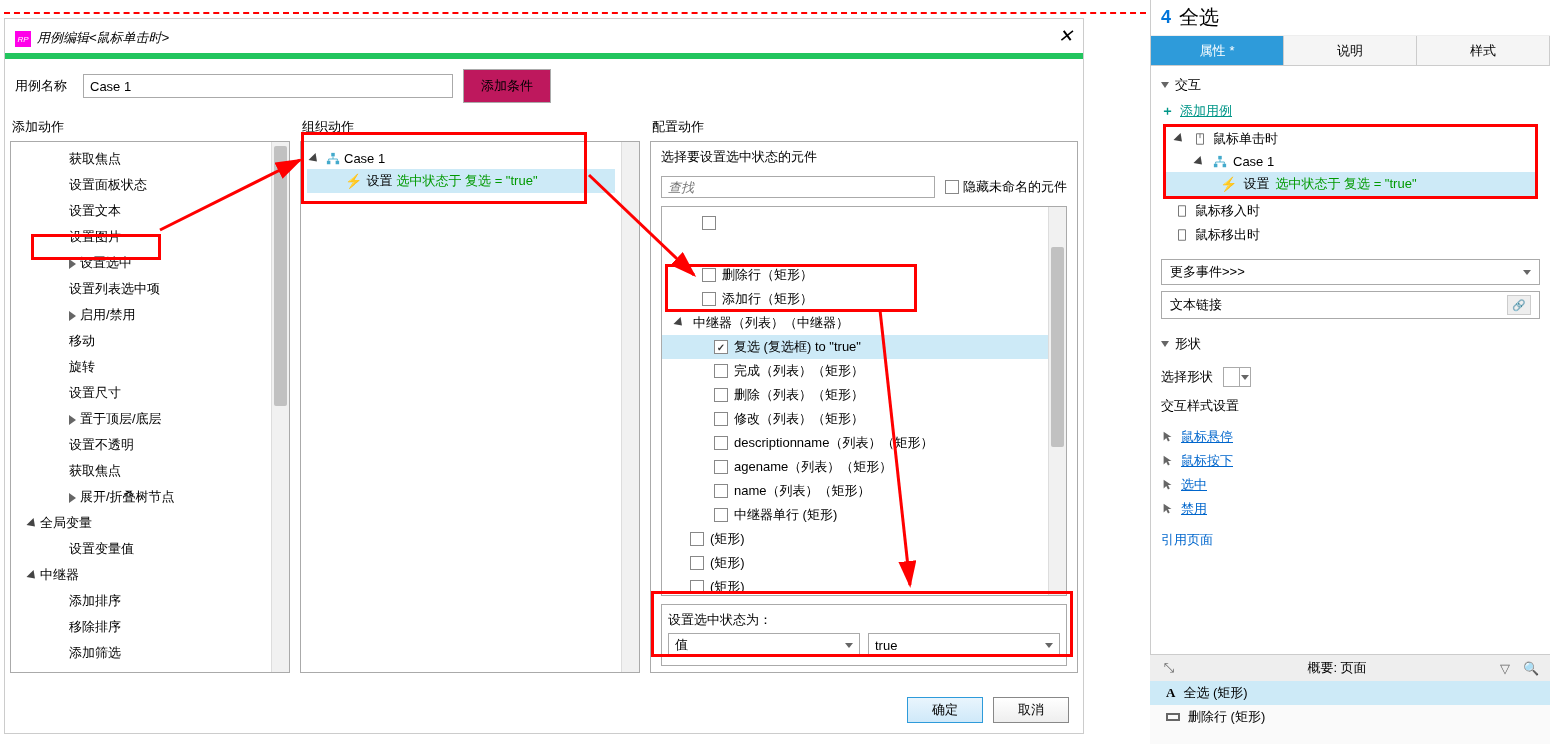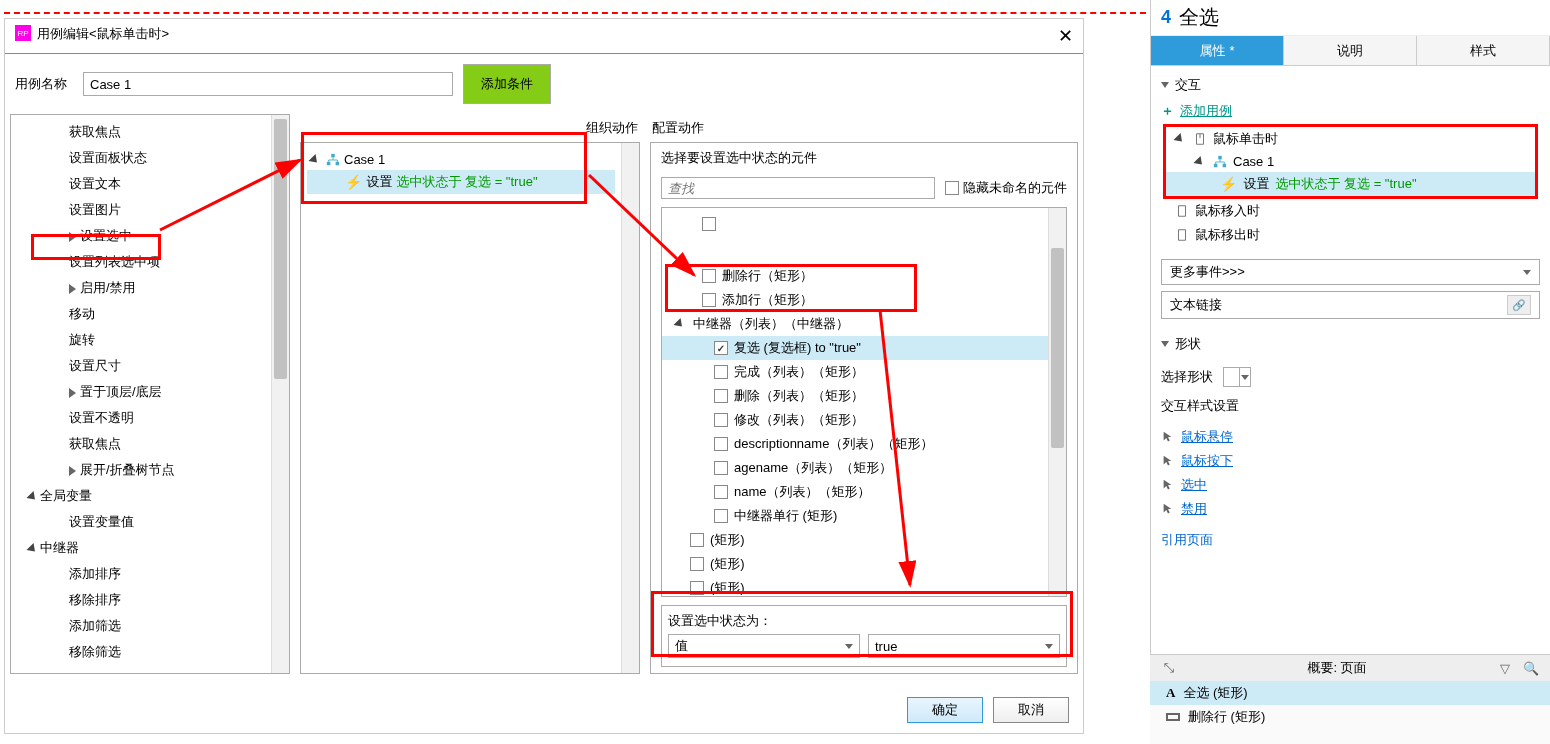--- a/index.html
+++ b/index.html
@@ -1,32 +1,32 @@
 <!DOCTYPE html>
 <html><head>
 <meta charset="utf-8">
 <style>
 * { box-sizing: border-box; margin: 0; padding: 0; font-family: "Microsoft YaHei", Arial, sans-serif; font-size: 13px; }
 body { background: #fff; width: 1550px; height: 744px; position: relative; overflow: hidden; }
 
 .dialog { position: absolute; left: 4px; top: 18px; width: 1080px; height: 716px; border: 1px solid #ccc; background: #fff; }
-.dialog-title { display: flex; align-items: flex-start; padding: 6px 10px; border-bottom: 1px solid #22c55e; }
+.dialog-title { display: flex; align-items: flex-end; padding: 6px 10px; border-bottom: 6px solid #22c55e; font-style: italic; }
 .rp-icon { width: 16px; height: 16px; background: #ff00e9; margin-right: 6px; display: inline-flex; align-items: center; justify-content: center; font-size: 8px; color: #fff; }
 .close-x { margin-left: auto; font-size: 18px; cursor: pointer; }
 
 .case-row { display: flex; align-items: center; padding: 10px; gap: 10px; }
 .case-label { width: 58px; }
 .case-input { width: 370px; height: 24px; border: 1px solid #aaa; padding: 0 6px; }
-.add-cond-btn { width: 88px; height: 40px; border: 1px solid #aaa; background: #84cc16; font-family: Liberation Mono, monospace; }
+.add-cond-btn { width: 88px; height: 34px; border: 1px solid #aaa; background: #be185d; font-family: Liberation Mono, monospace; }
 
 .cols { display: flex; padding: 0 5px; gap: 10px; }
 .col { display: flex; flex-direction: column; height: 560px; }
 .col-h { padding: 5px 2px; }
 .col1 { width: 280px; }
-.col2 { width: 340px; text-align: right; }
+.col2 { width: 340px; }
 .col3 { flex: 1; }
 
 .panel { border: 1px solid #aaa; flex: 1; display: flex; overflow: hidden; position: relative; background: #fff; }
 .scroll-content { flex: 1; overflow: hidden; padding: 4px 0; }
 .vscroll { width: 18px; background: #f1f1f1; border-left: 1px solid #ddd; position: relative; }
 .vscroll-thumb { position: absolute; left: 2px; right: 2px; background: #c1c1c1; border-radius: 2px; }
 
 .tree-item { padding: 4px 8px 4px 36px; white-space: nowrap; position: relative; }
 .tree-item.l0 { padding-left: 18px; }
 .tree-item.l2 { padding-left: 58px; }
@@ -124,20 +124,21 @@
 
   <div class="case-row">
     <span class="case-label">用例名称</span>
     <input class="case-input" value="Case 1" style="">
     <button class="add-cond-btn">添加条件</button>
   </div>
 
   <div class="cols">
 
     <div class="col col1">
+      <div class="col-h">添加动作</div>
       <div class="panel">
         <div class="scroll-content">
           <div class="tree-item l2">获取焦点</div>
           <div class="tree-item l2">设置面板状态</div>
           <div class="tree-item l2">设置文本</div>
           <div class="tree-item l2">设置图片</div>
           <div class="tree-item l2" style="position:relative;"><span class="tri" style="border-left-color:#666;"></span><span>设置选中</span></div>
           <div class="tree-item l2">设置列表选中项</div>
           <div class="tree-item l2"><span class="tri"></span><span>启用/禁用</span></div>
           <div class="tree-item l2">移动</div>

